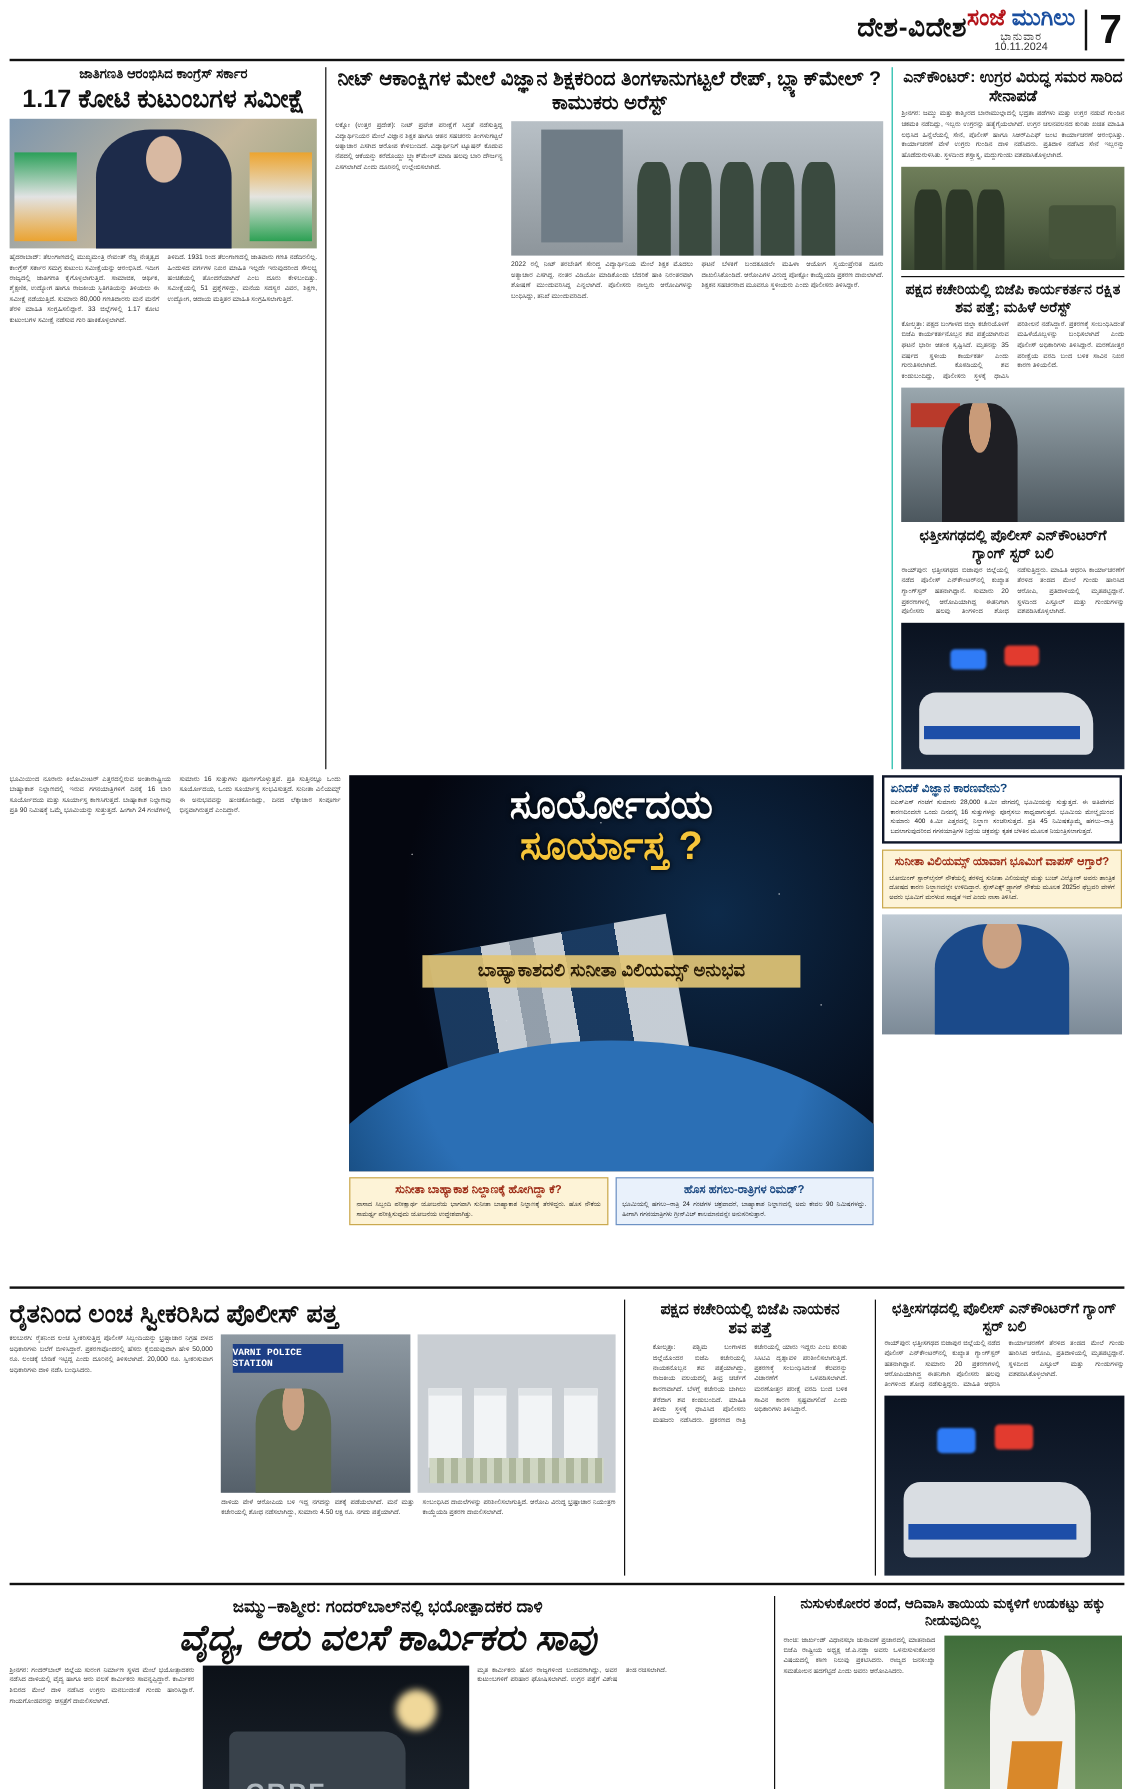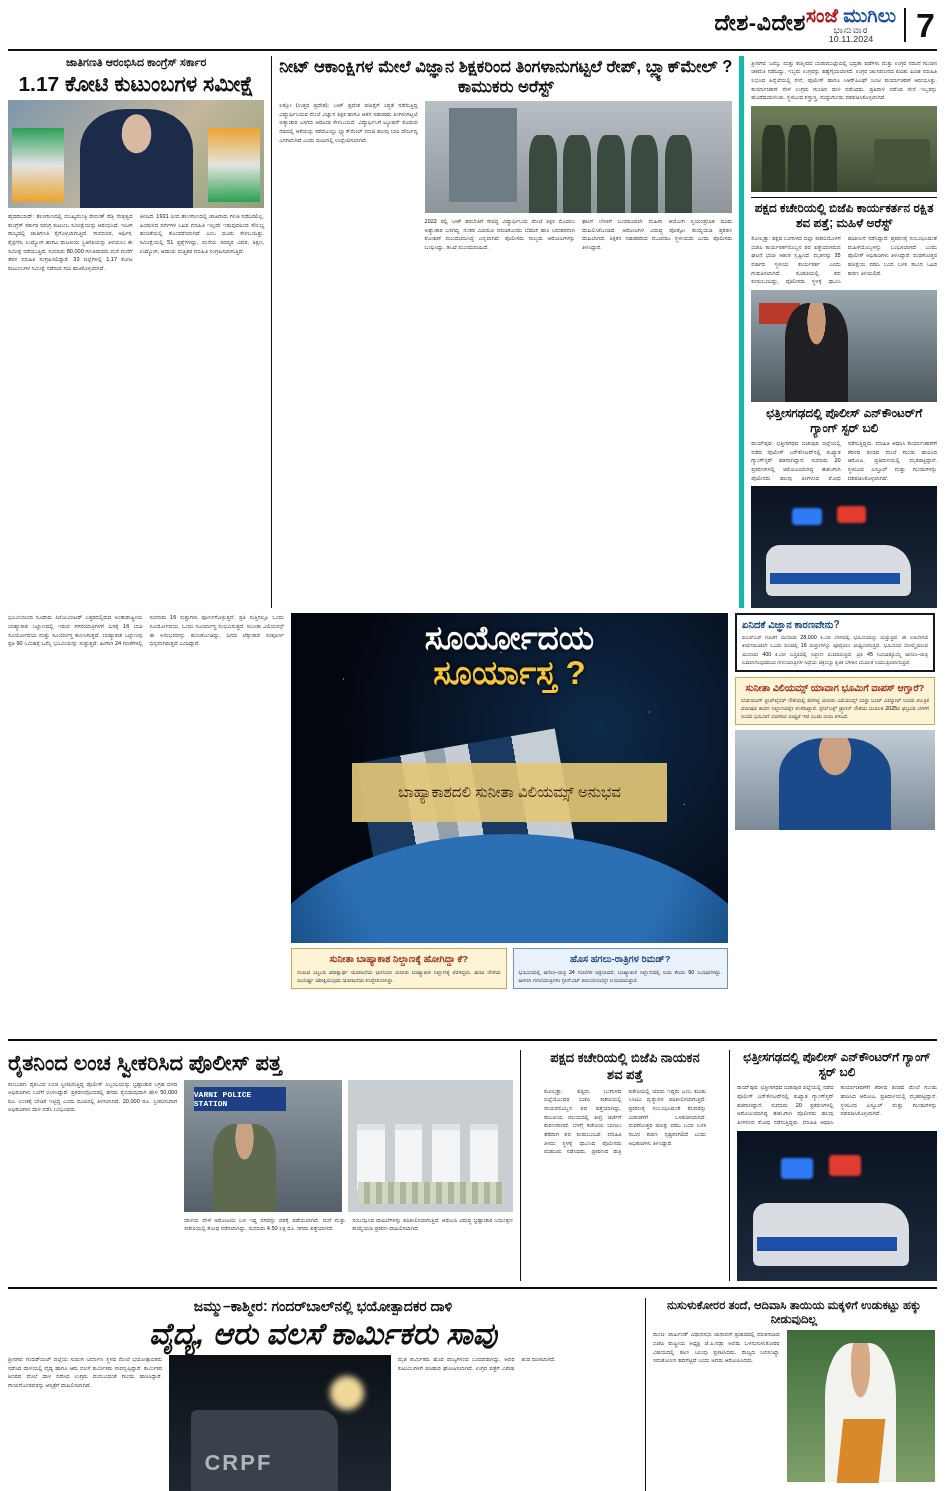--- a/index.html
+++ b/index.html
@@ -36,21 +36,21 @@
   .headline-lg { font-size: 21px; font-weight: bold; line-height:1.2; text-align:center; }
   .headline-xl { font-size: 30px; font-weight: bold; line-height:1.15; text-align:center; }
 
   .kicker { font-size: 11px; font-weight:bold; text-align:center; }
 
   .cols2 { column-count:2; column-gap:7px; }
 
   
   .top { display:flex; gap:7px; padding-top:5px; }
   .col-a { width: 276px; }
-  .col-b { width: 508px; border-left:1px solid #111; border-right:5px solid #14b8a6; padding:0 7px; }
+  .col-b { width: 508px; border-left:1px solid #111; border-right:1px solid #14b8a6; padding:0 7px; }
   .col-c { width: 200px; }
 
   
   .leadphoto { height:108px; background:linear-gradient(135deg,#7e96ad,#c4b79c 55%,#8fa07f); position:relative; }
   .leadphoto .man { position:absolute; left:28%; bottom:0; width:44%; height:92%; background:radial-gradient(ellipse at 50% 25%, #d8b9a2 0 18%, #1d2b4a 19% 100%); border-radius:40% 40% 0 0;}
   .leadphoto .flagL { position:absolute; left:4px; bottom:6px; width:52px; height:74px; background:linear-gradient(#19a04b,#eee,#f6a21d); opacity:.85;}
   .leadphoto .flagR { position:absolute; right:4px; bottom:6px; width:52px; height:74px; background:linear-gradient(#f6a21d,#eee,#19a04b); opacity:.85;}
 
   .police-photo { height:112px; background:linear-gradient(#b8c0c6,#8d959b); position:relative;}
   .police-photo .door { position:absolute; left:8%; top:6%; width:22%; height:84%; background:#6f7c86;}
@@ -71,21 +71,21 @@
   .space .earth { position:absolute; left:-10%; bottom:-62%; width:120%; height:95%;
      background:radial-gradient(circle at 50% 0%, #2b6fb5 0 40%, #10406e 70%, #061d33 100%); border-radius:50% 50% 0 0; }
   .space .sat { position:absolute; left:17%; top:40%; width:46%; height:34%;
      background:linear-gradient(90deg,#1b3c63 0 22%, #cfd6dd 22% 34%, #9aa6b2 34% 44%, #cfd6dd 44% 56%, #1b3c63 56% 78%, #cfd6dd 78% 100%);
      transform:rotate(-10deg); opacity:.95; }
   .space-head { position:absolute; left:0; right:0; top:8px; text-align:center; }
   .space-head .l1 { font-size:23px; font-weight:bold; color:#e8262c; -webkit-text-stroke:0.6px #fff; }
   .space-head .l2 { font-size:33px; font-weight:bold; color:#fff; line-height:1.05; text-shadow:0 0 4px #000;}
   .space-head .l3 { font-size:33px; font-weight:bold; color:#f6c53a; line-height:1.05; text-shadow:0 0 4px #000;}
   .space-band { position:absolute; left:14%; right:14%; top:150px; background:rgba(226,197,118,.92);
-     padding:20px 6px; text-align:center; font-size:15px; font-weight:normal; color:#2b1c06; line-height:1.25; }
+     padding:4px 6px; text-align:center; font-size:15px; font-weight:bold; color:#2b1c06; line-height:1.25; }
 
   .boxy { background:#fdf3d7; border:1px solid #caa94f; padding:4px 5px; }
   .boxy .bh { font-size:9.5px; font-weight:bold; color:#9c2a14; text-align:center; margin-bottom:3px; line-height:1.2;}
   .boxy .bt { font-size:5.4px; line-height:1.5; text-align:justify; }
 
   .boxblue { background:#e9f1fb; border:1px solid #6d92c4; padding:4px 5px; }
   .boxblue .bh { font-size:9.5px; font-weight:bold; color:#17457f; text-align:center; margin-bottom:3px; line-height:1.2;}
   .boxblue .bt { font-size:5.4px; line-height:1.5; text-align:justify; }
 
   .sci { border:2px solid #0f172a; padding:4px 5px; }
@@ -193,20 +193,21 @@
             <div class="kn" style="width:50%;">2022 ರಲ್ಲಿ ನೀಟ್ ತರಬೇತಿಗೆ ಸೇರಿದ್ದ ವಿದ್ಯಾರ್ಥಿನಿಯ ಮೇಲೆ ಶಿಕ್ಷಕ ಮೊದಲು ಅತ್ಯಾಚಾರ ಎಸಗಿದ್ದ. ನಂತರ ವಿಡಿಯೋ ಮಾಡಿಕೊಂಡು ಬೆದರಿಕೆ ಹಾಕಿ ನಿರಂತರವಾಗಿ ಶೋಷಣೆ ಮುಂದುವರಿಸಿದ್ದ ಎನ್ನಲಾಗಿದೆ.
 ಪೊಲೀಸರು ನಾಲ್ವರು ಆರೋಪಿಗಳನ್ನು ಬಂಧಿಸಿದ್ದು, ತನಿಖೆ ಮುಂದುವರಿದಿದೆ.</div>
             <div class="kn" style="width:50%;">ಘಟನೆ ಬೆಳಕಿಗೆ ಬಂದಕೂಡಲೇ ಮಹಿಳಾ ಆಯೋಗ ಸ್ವಯಂಪ್ರೇರಿತ ದೂರು ದಾಖಲಿಸಿಕೊಂಡಿದೆ. ಆರೋಪಿಗಳ ವಿರುದ್ಧ ಪೋಕ್ಸೋ ಕಾಯ್ದೆಯಡಿ ಪ್ರಕರಣ ದಾಖಲಾಗಿದೆ.
 ಶಿಕ್ಷಕನ ಸಹಚರರಾದ ಮೂವರೂ ಸ್ಥಳೀಯರು ಎಂದು ಪೊಲೀಸರು ತಿಳಿಸಿದ್ದಾರೆ.</div>
           </div>
         </div>
       </div>
     </div>
 
     <div class="col-c">
+      <div class="headline-sm">ಎನ್‌ಕೌಂಟರ್: ಉಗ್ರರ ವಿರುದ್ಧ ಸಮರ ಸಾರಿದ ಸೇನಾಪಡೆ</div>
       <div class="kn" style="padding-top:3px;">ಶ್ರೀನಗರ: ಜಮ್ಮು ಮತ್ತು ಕಾಶ್ಮೀರದ ಬಾರಾಮುಲ್ಲಾದಲ್ಲಿ ಭದ್ರತಾ ಪಡೆಗಳು ಮತ್ತು ಉಗ್ರರ ನಡುವೆ ಗುಂಡಿನ ಚಕಮಕಿ ನಡೆದಿದ್ದು, ಇಬ್ಬರು ಉಗ್ರರನ್ನು ಹತ್ಯೆಗೈಯಲಾಗಿದೆ.
 ಉಗ್ರರ ಚಲನವಲನದ ಕುರಿತು ಖಚಿತ ಮಾಹಿತಿ ಲಭಿಸಿದ ಹಿನ್ನೆಲೆಯಲ್ಲಿ ಸೇನೆ, ಪೊಲೀಸ್ ಹಾಗೂ ಸಿಆರ್‌ಪಿಎಫ್ ಜಂಟಿ ಕಾರ್ಯಾಚರಣೆ ಆರಂಭಿಸಿತ್ತು.
 ಕಾರ್ಯಾಚರಣೆ ವೇಳೆ ಉಗ್ರರು ಗುಂಡಿನ ದಾಳಿ ನಡೆಸಿದರು. ಪ್ರತಿದಾಳಿ ನಡೆಸಿದ ಸೇನೆ ಇಬ್ಬರನ್ನು ಹೊಡೆದುರುಳಿಸಿತು. ಸ್ಥಳದಿಂದ ಶಸ್ತ್ರಾಸ್ತ್ರ, ಮದ್ದುಗುಂಡು ವಶಪಡಿಸಿಕೊಳ್ಳಲಾಗಿದೆ.</div>
       <div class="soldier" style="margin-top:4px;">
         <div class="s" style="left:6%"></div>
           <div class="s" style="left:20%"></div>
         <div class="s" style="left:34%"></div>
           <div class="veh"></div>
       </div>
       <div class="rule" style="margin:5px 0 3px 0;"></div>

